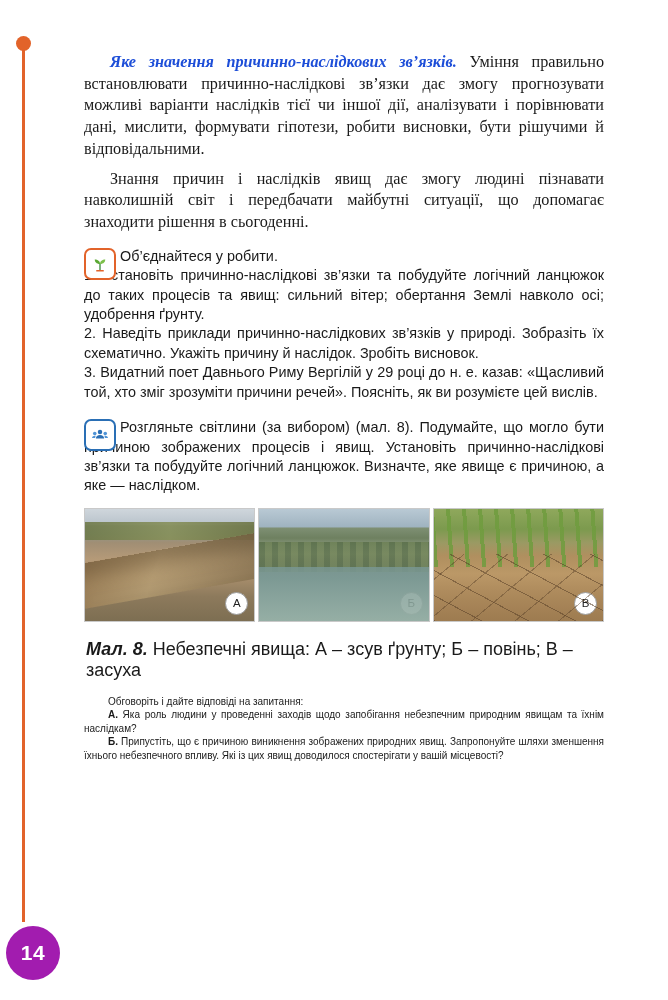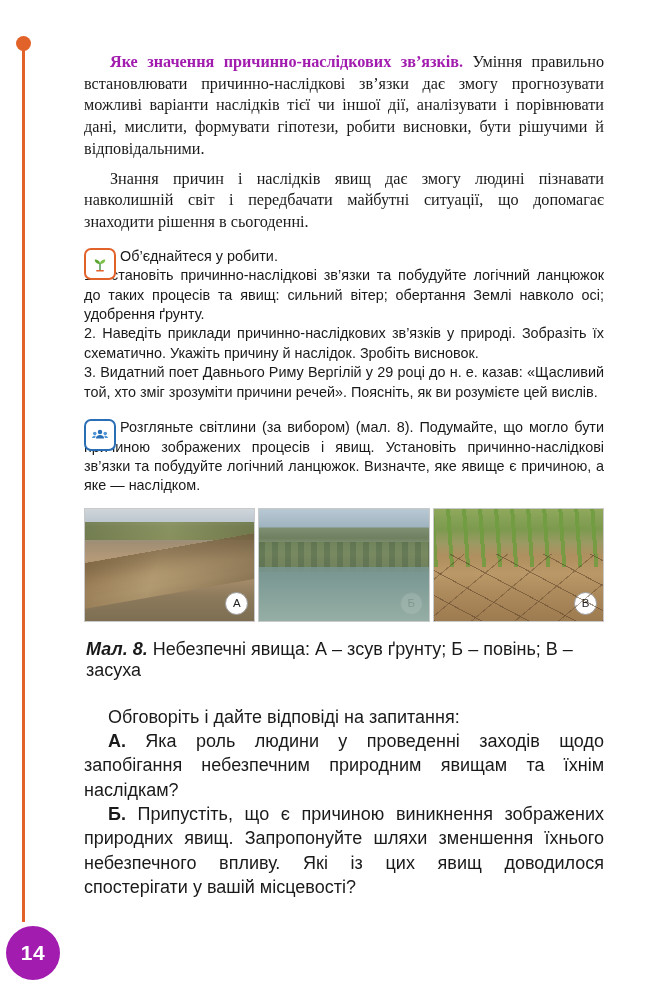--- a/index.html
+++ b/index.html
@@ -100,22 +100,23 @@
     font-weight: bold;
   }
   .scheme svg {
     position: absolute;
     left: 0;
     top: 0;
   }
 
   
   .lead-head {
-    color: #a21caf;
-    font-weight: bold;
+    color: #1d4ed8;
+    font-weight: bold;
+    font-style: italic;
   }
   p.body {
     margin: 0 0 0 0;
     text-align: justify;
     font-size: 16.2px;
     line-height: 1.34;
     text-indent: 26px;
     font-family: "Liberation Serif", serif;
   }
   p.body + p.body { margin-top: 8px; }
@@ -249,23 +250,23 @@
     font-family: "Liberation Sans", sans-serif;
     font-size: 18px;
     padding-left: 2px;
   }
   .fig-caption .fig-num {
     font-style: italic;
     font-weight: bold;
   }
 
   .discuss {
-    margin-top: 24px;
-    font-family: "Liberation Sans", sans-serif;
-    font-size: 18px;
+    margin-top: 14px;
+    font-family: "Liberation Sans", sans-serif;
+    font-size: 10px;
     line-height: 1.35;
     text-align: justify;
   }
   .discuss .lead { text-indent: 24px; display: block; }
   .discuss .q { display: block; text-indent: 24px; }
 </style>
 </head>
 <body>
 
 <div class="left-rule"></div>

